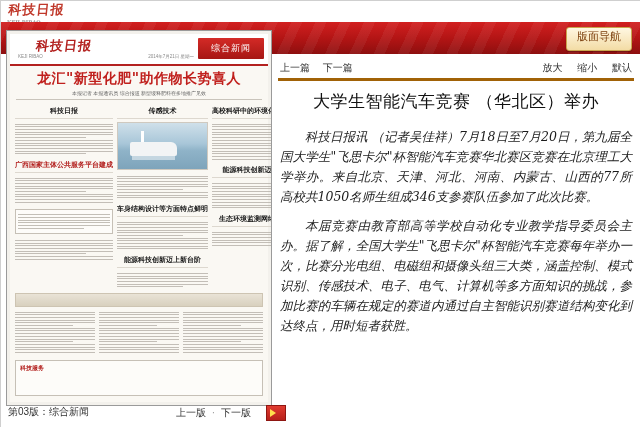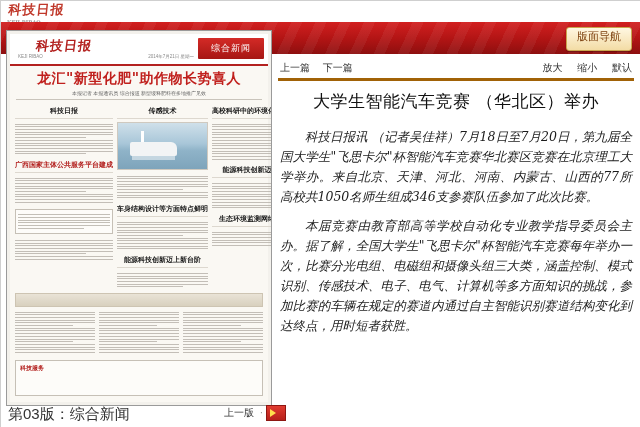--- a/index.html
+++ b/index.html
@@ -121,29 +121,29 @@
     border:1px solid #cdc4b2;
   }
   .bigad{
     margin:4px 5px;height:34px;border:1px solid #c6c0b6;background:#fdfcf9;position:relative;
   }
   .bigad .t{position:absolute;left:4px;top:3px;font-size:6px;color:#b3211f;font-weight:bold;}
 
   
   .page-footer{
     position:absolute;left:6px;top:404px;width:264px;height:14px;
-    font-size:15px;color:#333;
+    font-size:10px;color:#333;
   }
   .page-footer .pf-label{position:absolute;left:2px;top:1px;}
 
   .pager-bottom{
     position:absolute;left:176px;top:406px;width:110px;height:18px;
     font-size:10px;color:#333;
   }
-  .pager-bottom .lnk{color:#333;text-decoration:none;margin-left:48px;}
+  .pager-bottom .lnk{color:#333;text-decoration:none;}
   .pager-bottom .sep{color:#999;margin:0 3px;}
   .pager-bottom .flag{
     position:absolute;right:0;top:-1px;width:18px;height:14px;
     background:linear-gradient(180deg,#e03b30,#b7201a);
     border:1px solid #8e1612;
   }
   .pager-bottom .flag:after{
     content:"";position:absolute;left:3px;top:3px;width:0;height:0;
     border-left:6px solid #ffe14d;border-top:4px solid transparent;border-bottom:4px solid transparent;
   }

